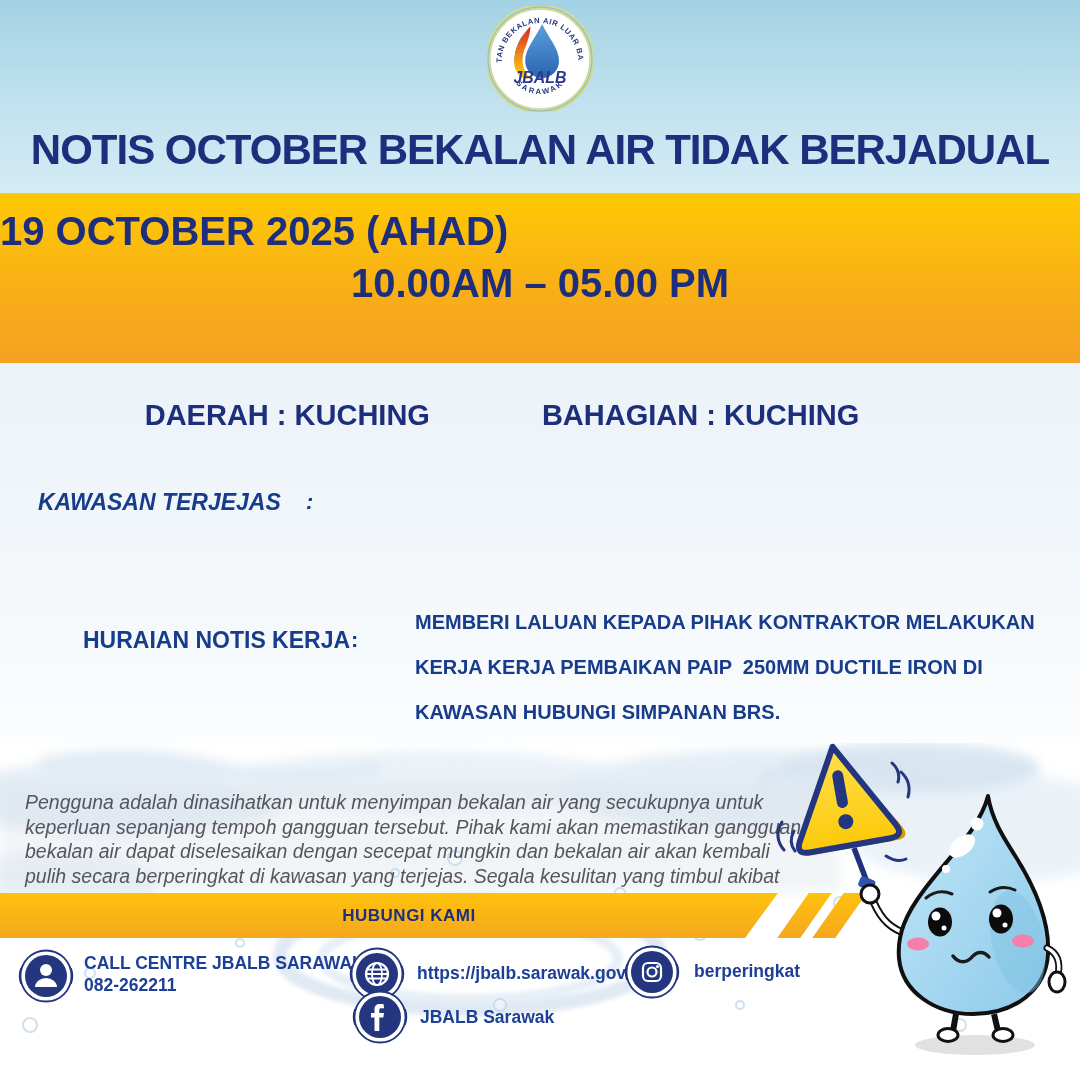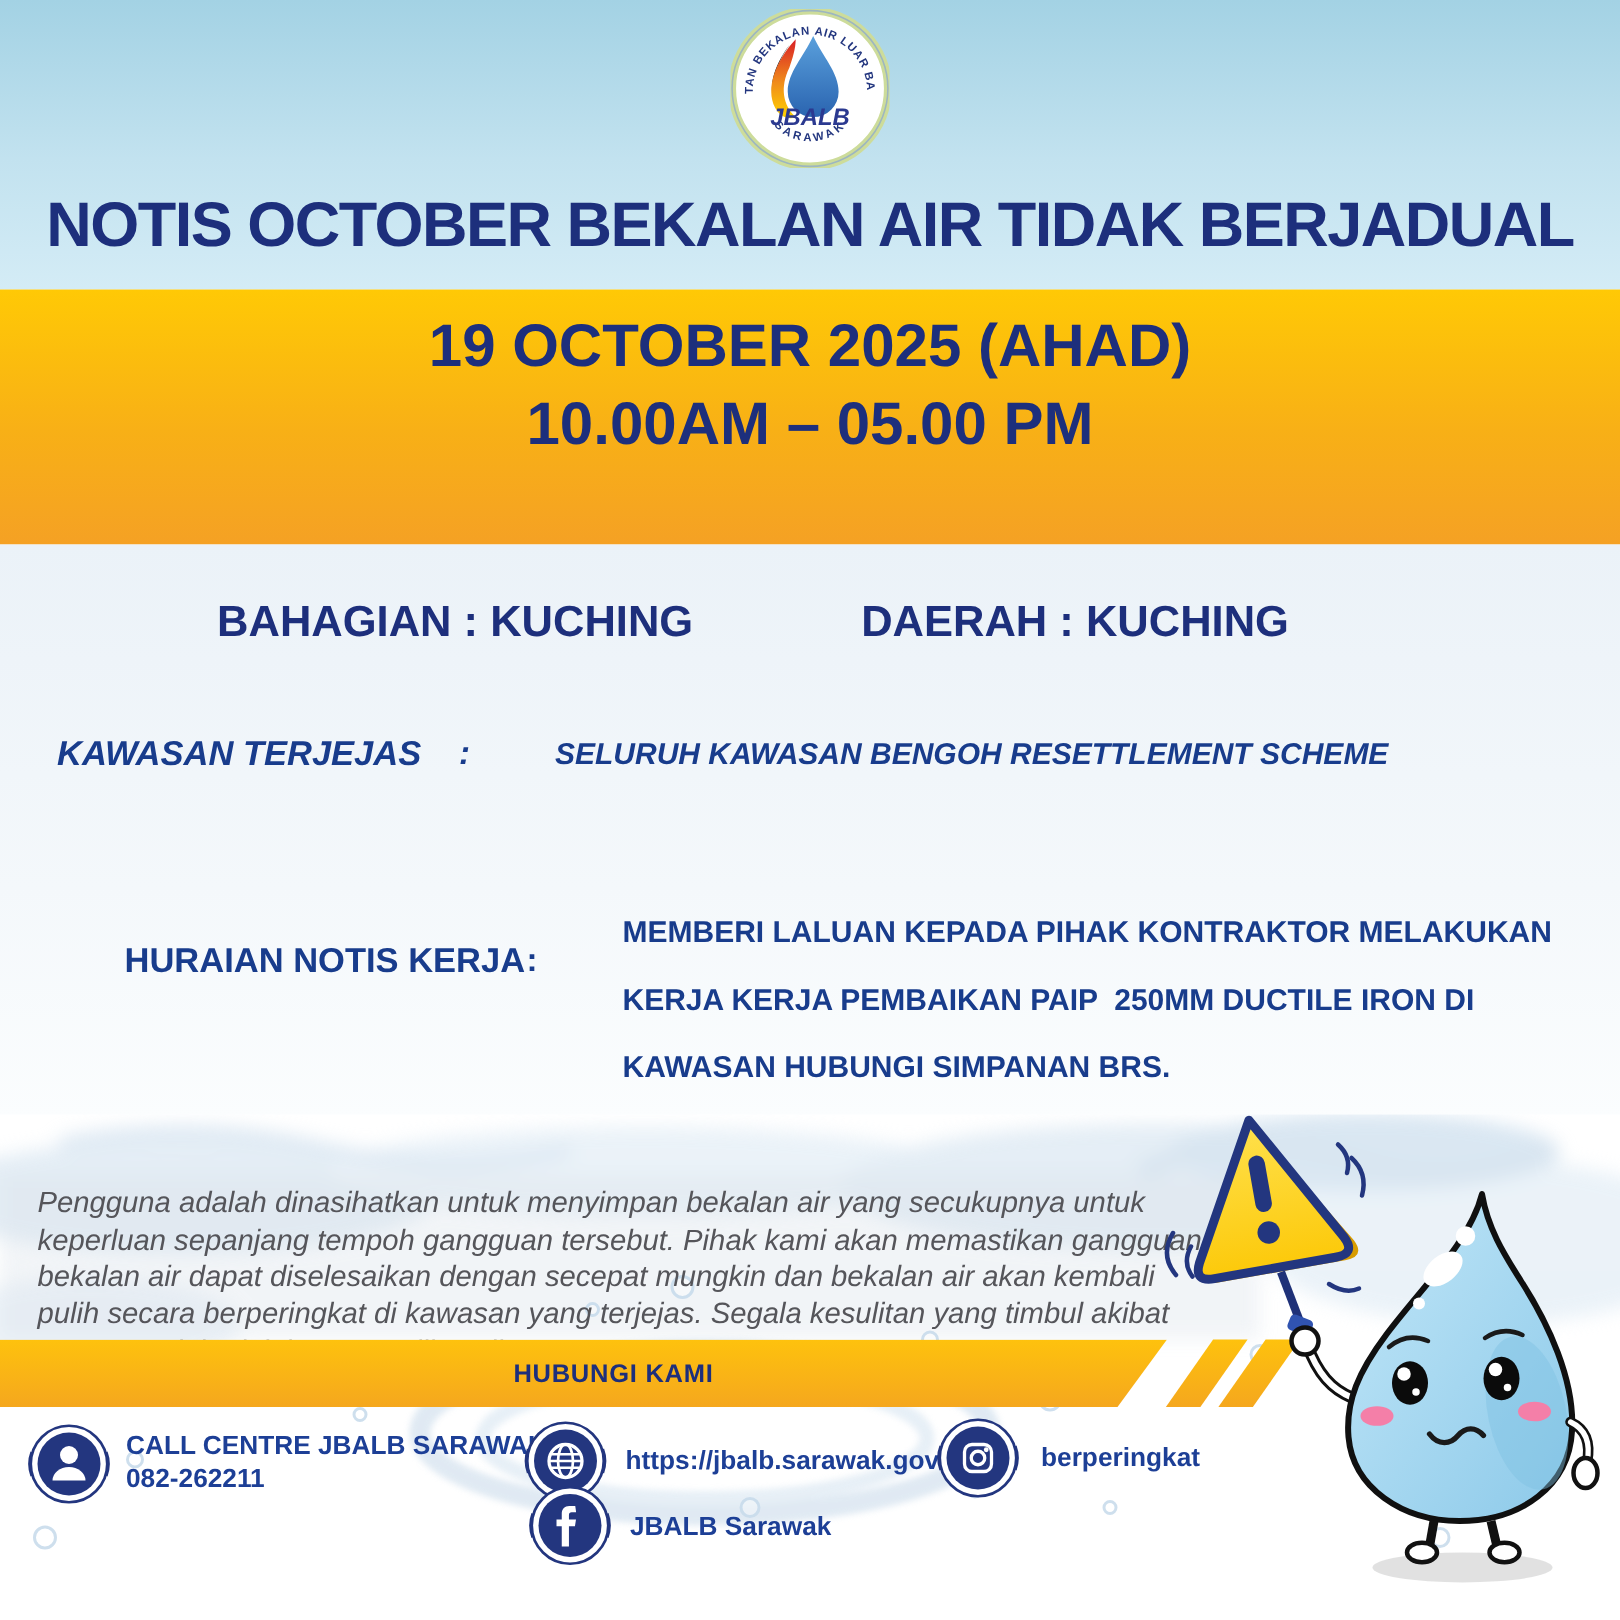--- a/index.html
+++ b/index.html
@@ -10,21 +10,21 @@
   
   .header{position:absolute;top:0;left:0;width:1080px;height:193px;
     background:linear-gradient(180deg,#a3d2e4 0%,#c2e2ef 55%,#d4ecf6 100%);}
   .logo{position:absolute;left:487px;top:6px;width:106px;height:106px;}
   .title{position:absolute;top:126px;left:0;width:1080px;text-align:center;
     font-size:42px;font-weight:bold;color:#1d2f7c;letter-spacing:-1px;white-space:nowrap;}
   
   .gold-band{position:absolute;top:193px;left:0;width:1080px;height:170px;
     background:linear-gradient(180deg,#ffc905 0%,#f8b016 55%,#f5a124 100%);
     padding-top:0;}
-  .date-line{margin-top:12px;text-align:center;font-size:40px;font-weight:bold;color:#1d2f7c;line-height:52px;}
+  .date-line{margin-top:12px;text-align:left;font-size:40px;font-weight:bold;color:#1d2f7c;line-height:52px;}
   .time-line{text-align:center;font-size:40px;font-weight:bold;color:#1d2f7c;line-height:52px;}
   
   .content-bg{position:absolute;top:363px;left:0;width:1080px;height:382px;
     background:linear-gradient(180deg,#ebf2f8 0%,#f4f8fb 60%,#fbfdfe 100%);}
   .location-row{position:absolute;top:399px;left:0;width:1080px;display:flex;
     justify-content:center;gap:112px;transform:translateX(-38px);
     font-size:29px;font-weight:bold;color:#1d2f7c;}
   .detail{position:absolute;left:38px;display:flex;color:#183c8c;font-weight:bold;}
   .detail .lbl{width:268px;font-size:23px;}
   .detail .colon{width:64px;font-size:22px;}
@@ -129,28 +129,27 @@
         <circle cx="240" cy="200" r="4"></circle>
           <circle cx="1010" cy="200" r="5"></circle>
           <circle cx="960" cy="282" r="6"></circle>
         <circle cx="90" cy="230" r="5"></circle>
           <circle cx="30" cy="282" r="7"></circle>
       </g>
     </svg>
   </div>
 
   <div class="location-row">
+    <span>DAERAH : KUCHING</span>
     <span>BAHAGIAN : KUCHING</span>
-    <span>DAERAH : KUCHING</span>
   </div>
 
   <div class="detail kawasan">
     <span class="lbl">KAWASAN TERJEJAS</span>
     <span class="colon">:</span>
-    <span class="val">SELURUH KAWASAN BENGOH RESETTLEMENT SCHEME</span>
   </div>
 
   <div class="detail huraian">
     <span class="lbl">HURAIAN NOTIS KERJA</span>
     <span class="colon">:</span>
     <span class="lines">
       <div class="line">MEMBERI LALUAN KEPADA PIHAK KONTRAKTOR MELAKUKAN</div>
       <div class="line">KERJA KERJA PEMBAIKAN PAIP  250MM DUCTILE IRON DI</div>
       <div class="line">KAWASAN HUBUNGI SIMPANAN BRS.</div>
     </span>

